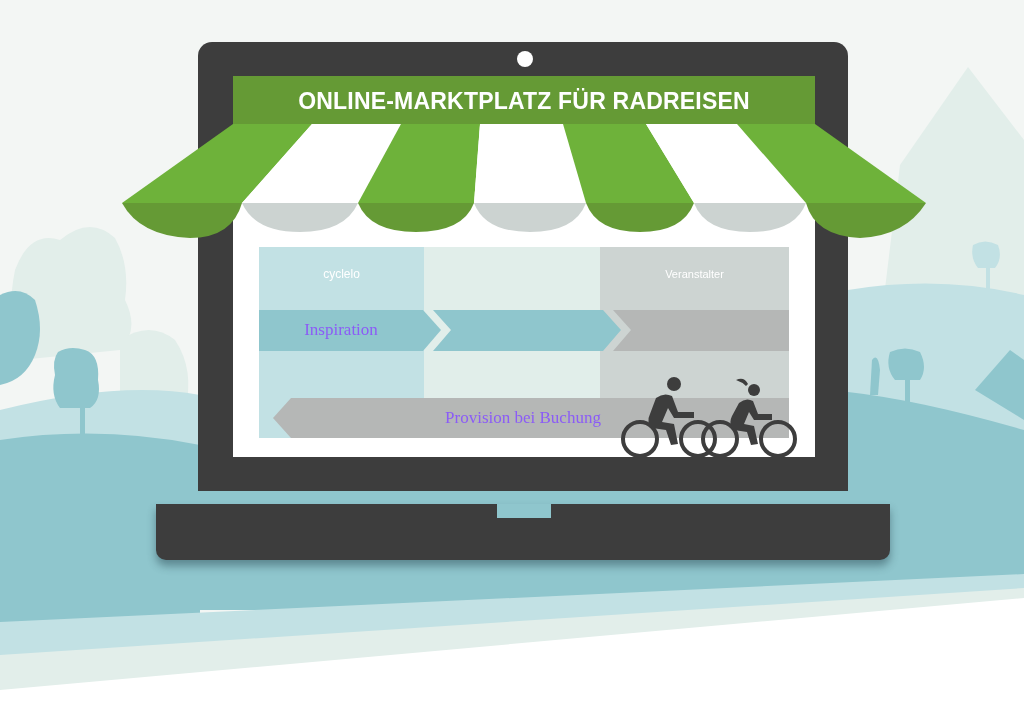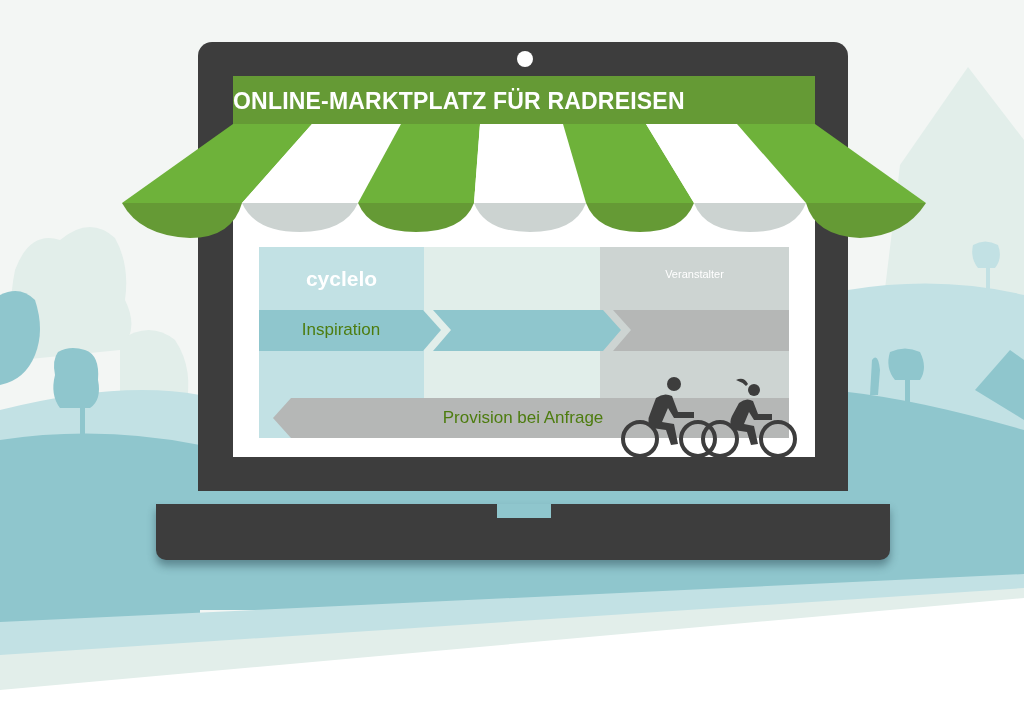--- a/index.html
+++ b/index.html
@@ -2,26 +2,26 @@
 <html><head>
 <meta charset="utf-8">
 <style>
   html,body{margin:0;padding:0;}
   body{width:1024px;height:711px;position:relative;overflow:hidden;background:#f3f6f4;font-family:"Liberation Sans",sans-serif;}
   .abs{position:absolute;}
   #scene{position:absolute;left:0;top:0;width:1024px;height:711px;}
   .lid{left:198px;top:42px;width:650px;height:449px;background:#3d3d3d;border-radius:14px 14px 0 0;}
   .cam{left:517px;top:51px;width:16px;height:16px;background:#fff;border-radius:50%;}
   .screen{left:233px;top:76px;width:582px;height:381px;background:#fff;overflow:hidden;}
-  .banner{left:233px;top:76px;width:582px;height:48px;background:#659a35;color:#fff;font-weight:bold;font-size:23px;text-align:left;line-height:50px;letter-spacing:0.2px;}
+  .banner{left:233px;top:76px;width:582px;height:48px;background:#659a35;color:#fff;font-weight:bold;font-size:23px;text-align:center;line-height:50px;letter-spacing:0.2px;}
   .base{left:156px;top:504px;width:734px;height:56px;background:#3d3d3d;border-radius:0 0 10px 10px;box-shadow:0 6px 8px rgba(30,60,70,0.45);}
   .notch{left:497px;top:504px;width:54px;height:14px;background:#8fc6cd;}
   .cell{position:absolute;color:#fff;font-size:18px;text-align:center;}
-  .logo{font-weight:bold;font-size:21px;}
-  .arrow-text{position:absolute;color:#4d7c0f;font-size:17px;text-align:center;}
+  .logo{font-weight:normal;font-size:12px;}
+  .arrow-text{position:absolute;color:#8b5cf6;font-size:17px;text-align:center;font-family:Liberation Serif, serif;}
 </style>
 </head>
 <body>
 
 <svg id="scene" width="1024" height="711" viewBox="0 0 1024 711" xmlns="http://www.w3.org/2000/svg">
 
   <polygon points="900,165 968,67 1024,140 1024,330 880,330" fill="#e2eeea"></polygon>
 
   <path d="M15,270 Q30,230 60,240 Q90,215 115,238 Q130,265 125,300 Q140,330 120,350 L20,360 Q5,320 15,270Z" fill="#e2eeea"></path>
   <path d="M120,340 Q150,320 175,340 Q195,370 185,410 L120,420 Z" fill="#e2eeea"></path>
@@ -62,21 +62,21 @@
 
   <svg class="abs" style="left:0;top:0;" width="582" height="381">
     <polygon points="26,234 190,234 208,254 190,275 26,275" fill="#8fc6cd"></polygon>
     <polygon points="200,234 370,234 388,254 370,275 200,275 218,254" fill="#8fc6cd"></polygon>
     <polygon points="380,234 556,234 556,275 380,275 398,254" fill="#b5b7b6"></polygon>
 
     <polygon points="58,322 556,322 556,362 58,362 40,342" fill="#b5b7b6"></polygon>
   </svg>
 
   <div class="arrow-text" style="left:26px;top:244px;width:164px;">Inspiration</div>
-  <div class="arrow-text" style="left:140px;top:332px;width:300px;">Provision bei Anfrage</div>
+  <div class="arrow-text" style="left:140px;top:332px;width:300px;">Provision bei Buchung</div>
 
   <svg class="abs" style="left:383px;top:294px;" width="190" height="90" viewBox="0 0 190 90">
     <g fill="none" stroke="#3d3d3d" stroke-width="4">
       <circle cx="24" cy="69" r="17"></circle>
       <circle cx="82" cy="69" r="17"></circle>
       <circle cx="104" cy="69" r="17"></circle>
       <circle cx="162" cy="69" r="17"></circle>
     </g>
     <g fill="#3d3d3d">
       <circle cx="58" cy="14" r="7"></circle>

